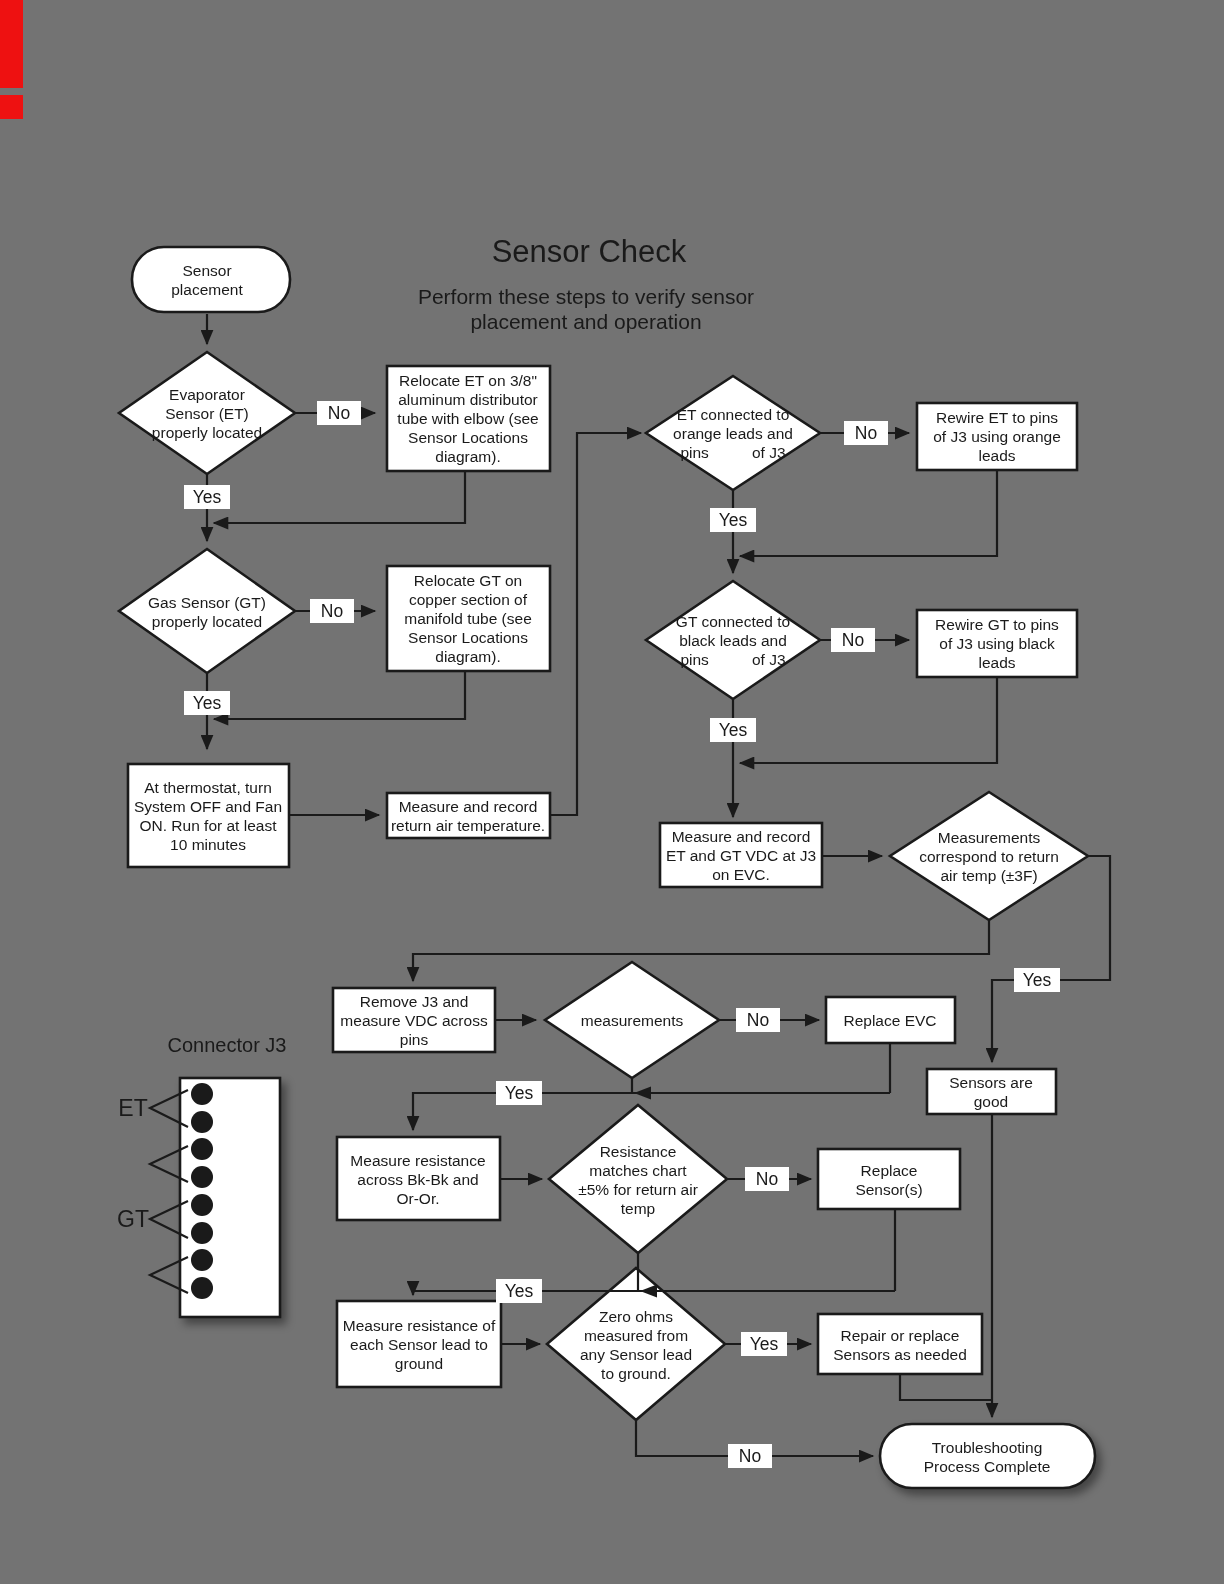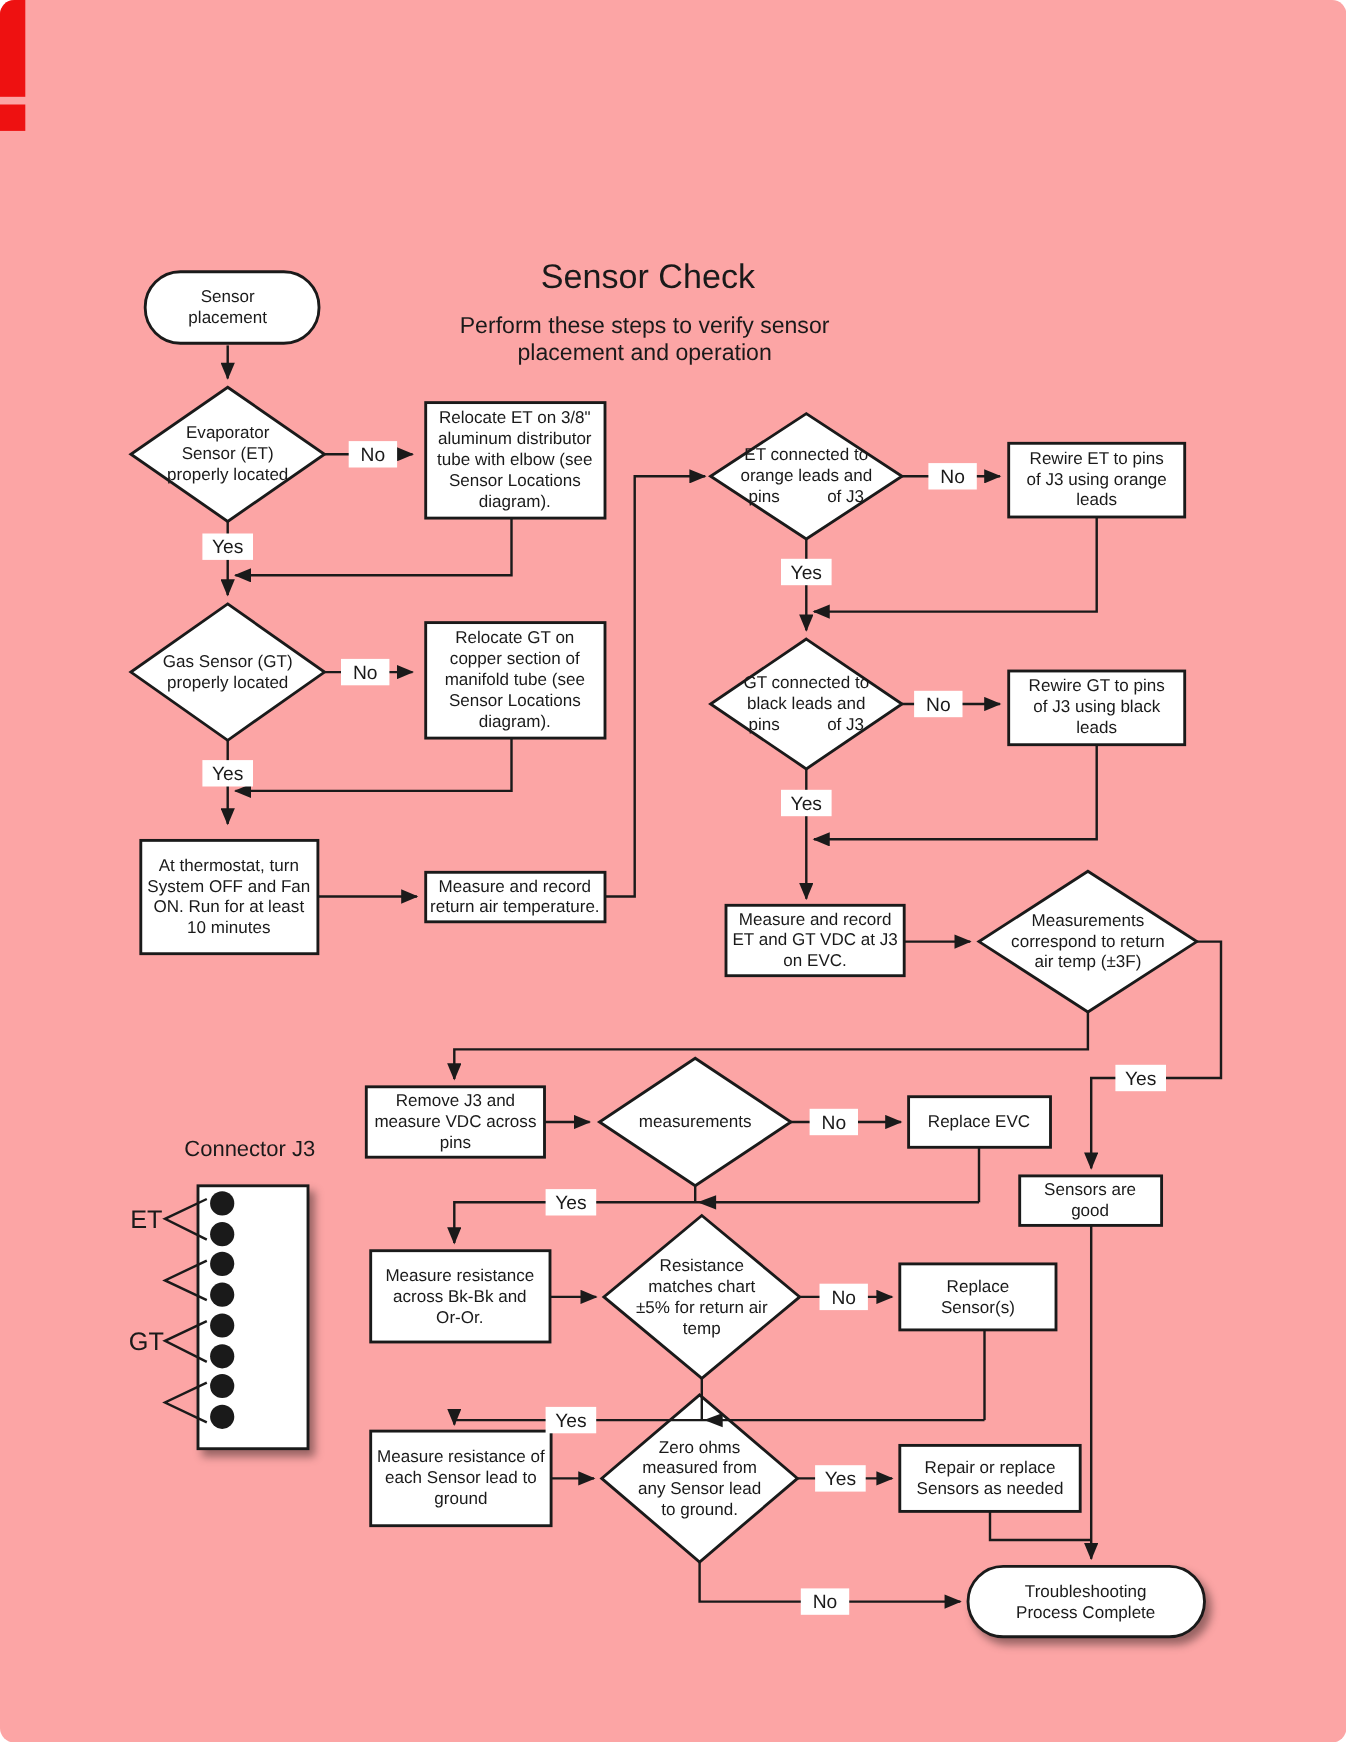--- a/index.html
+++ b/index.html
@@ -1,16 +1,16 @@
 <!DOCTYPE html>
 <html><head>
 <meta charset="utf-8">
 <style>
   html,body{margin:0;padding:0;background:#ffffff;}
-  #page{position:relative;width:1224px;height:1584px;background:#fca5a5;overflow:hidden;border-radius:13px;}
+  #page{position:relative;width:1224px;height:1584px;background:#737373;overflow:hidden;}
   svg{position:absolute;left:0;top:0;}
   .shape{fill:#ffffff;stroke:#1a1a1a;stroke-width:2.6px;}
   .edge{fill:none;stroke:#1a1a1a;stroke-width:2.2px;}
   .ah{fill:#1a1a1a;stroke:none;}
   text{font-family:"Liberation Sans",sans-serif;fill:#1a1a1a;}
   .t{font-size:15.5px;text-anchor:middle;dominant-baseline:central;}
   .lbl{font-size:17.5px;text-anchor:middle;dominant-baseline:central;}
   .lblbg{fill:#ffffff;stroke:none;}
   .title{font-size:31px;text-anchor:middle;dominant-baseline:central;}
   .subtitle{font-size:21px;text-anchor:middle;dominant-baseline:central;}

